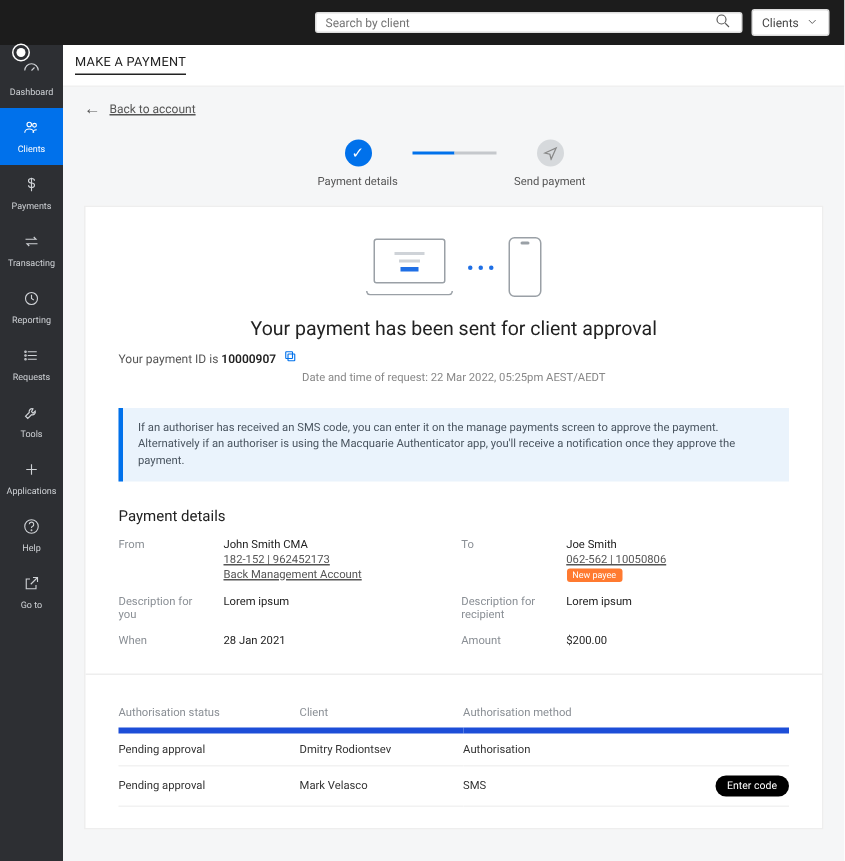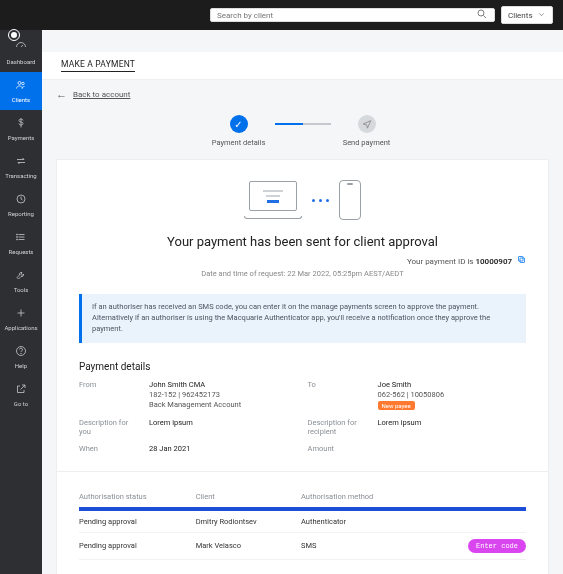--- a/index.html
+++ b/index.html
@@ -12,21 +12,21 @@
   .search-box{display:flex;align-items:center;background:#fff;height:14px;border-radius:2px;width:285px;padding:0 6px;border:1px solid #ddd;}
   .search-box input{border:none;outline:none;font-size:8px;flex:1;color:#555;background:transparent;}
   .search-box .sicon{color:#555;font-size:10px;}
   .clients-dd{display:flex;align-items:center;background:#fff;height:18px;border-radius:2px;margin-left:6px;padding:0 6px;font-size:8px;color:#444;border:1px solid #ddd;min-width:52px;justify-content:space-between;}
   .shell{display:flex;height:calc(100% - 30px);}
   .sidebar{width:42px;background:#2d2f33;display:flex;flex-direction:column;align-items:center;padding-top:4px;}
   .sb-item{width:42px;height:38px;display:flex;flex-direction:column;align-items:center;justify-content:center;color:#cfd2d6;font-size:6px;cursor:pointer;}
   .sb-item .icon{font-size:12px;line-height:1;margin-bottom:3px;}
   .sb-item.active{background:#0071eb;color:#fff;}
   .main{flex:1;background:#f5f6f7;overflow:auto;}
-  .titlebar{background:#fff;height:28px;display:flex;align-items:center;padding:0 19px;border-bottom:1px solid #f0f0f0;margin-top:22px;}
+  .titlebar{background:#fff;height:28px;display:flex;align-items:center;padding:0 8px;border-bottom:1px solid #f0f0f0;}
   .crumb{font-size:8.5px;color:#222;border-bottom:1.5px solid #222;padding-bottom:2px;letter-spacing:.2px;}
   .back-row{display:flex;align-items:center;padding:8px 14px 4px;}
   .back-row .arrow{font-size:11px;margin-right:6px;color:#555;}
   .back-link{font-size:8px;color:#555;text-decoration:underline;cursor:pointer;}
   .stepper{display:flex;align-items:center;justify-content:center;margin:10px 0 12px;}
   .step{display:flex;flex-direction:column;align-items:center;width:72px;position:relative;}
   .step .circle{width:18px;height:18px;border-radius:50%;background:#d6d9dc;display:flex;align-items:center;justify-content:center;color:#fff;font-size:10px;}
   .step.done .circle{background:#0071eb;}
   .step.active .circle{background:#0071eb;box-shadow:0 0 0 3px rgba(0,113,235,.15);}
   .step .lbl{font-size:7.5px;color:#555;margin-top:5px;}
@@ -39,36 +39,36 @@
   .laptop .screen{width:48px;height:30px;border:1.5px solid #9aa0a6;border-radius:2px;margin:0 auto;display:flex;flex-direction:column;align-items:center;justify-content:center;gap:3px;}
   .laptop .screen .bar{width:20px;height:2px;background:#cfd3d8;}
   .laptop .screen .bar.b2{width:14px;}
   .laptop .screen .bar.blue{background:#1f6fe5;width:12px;height:3px;}
   .laptop .base{position:absolute;bottom:0;left:0;right:0;height:3px;border:1.5px solid #9aa0a6;border-top:none;border-radius:0 0 3px 3px;}
   .dots{display:flex;gap:4px;margin:0 6px;}
   .dots span{width:3px;height:3px;border-radius:50%;background:#1f6fe5;}
   .phone{width:22px;height:40px;border:1.5px solid #9aa0a6;border-radius:4px;position:relative;}
   .phone::before{content:"";position:absolute;top:2px;left:50%;transform:translateX(-50%);width:6px;height:1.5px;background:#9aa0a6;border-radius:1px;}
   .headline{text-align:center;font-size:13px;font-weight:400;color:#222;margin-bottom:6px;}
-  .subline{text-align:right;font-size:8px;color:#555;}
+  .subline{text-align:left;font-size:8px;color:#555;}
   .subline .pid{font-weight:600;color:#222;}
   .copy-icon{color:#0071eb;margin-left:3px;cursor:pointer;}
   .subline2{text-align:center;font-size:7.5px;color:#888;margin-top:3px;}
   .info-banner{margin:16px 0 18px;background:#eaf3fc;border-left:3px solid #0071eb;padding:8px 10px;font-size:7.5px;color:#4a5560;line-height:1.45;}
   .section-title{font-size:10px;color:#222;margin-bottom:8px;}
   .det-grid{display:grid;grid-template-columns:60px 1fr 60px 1fr;column-gap:10px;row-gap:8px;font-size:7.5px;}
   .dl{color:#8a8f95;}
   .dv{color:#222;}
-  .dv .sub{color:#555;font-size:7.5px;margin-top:1px;}
+  .dv .sub{color:#555;font-size:7.5px;margin-top:1px;text-decoration:underline;}
   .badge{display:inline-block;background:#ff7a30;color:#fff;font-size:6px;padding:1px 4px;border-radius:2px;margin-top:2px;}
   .divider{height:1px;background:#eee;margin:18px -22px 14px;}
   .auth-table{width:100%;font-size:7.5px;border-collapse:collapse;}
   .auth-table th{text-align:left;color:#8a8f95;font-weight:400;padding:6px 0;border-bottom:4px solid #1d4ed8;}
   .auth-table td{padding:6px 0;border-bottom:1px solid #f2f2f2;color:#333;}
-  .enter-btn{background:#d946ef;color:#fff;border:none;border-radius:9px;font-size:7px;padding:3px 8px;cursor:pointer;font-family:Liberation Mono, monospace;}
+  .enter-btn{background:#000000;color:#fff;border:none;border-radius:9px;font-size:7px;padding:3px 8px;cursor:pointer;}
   .auth-col-last{text-align:right;}
   svg.icn{width:12px;height:12px;stroke:currentColor;fill:none;stroke-width:1.5;}
 </style>
 </head>
 <body>
 
 <div class="topbar">
   <div class="brand">
     <span class="brand-circle"></span>
     <span>MACQUARIE</span>
@@ -250,38 +250,39 @@
         </div>
 
         <div class="dl">Description for you</div>
         <div class="dv">Lorem ipsum</div>
         <div class="dl">Description for recipient</div>
         <div class="dv">Lorem ipsum</div>
 
         <div class="dl">When</div>
         <div class="dv">28 Jan 2021</div>
         <div class="dl">Amount</div>
+        <div class="dv">$200.00</div>
       </div>
 
       <div class="divider"></div>
 
       <table class="auth-table">
         <thead>
           <tr>
             <th>Authorisation status</th>
             <th>Client</th>
             <th>Authorisation method</th>
             <th class="auth-col-last"></th>
           </tr>
         </thead>
         <tbody>
           <tr>
             <td>Pending approval</td>
             <td>Dmitry Rodiontsev</td>
-            <td>Authenticator</td>
+            <td>Authorisation</td>
             <td class="auth-col-last"></td>
           </tr>
           <tr>
             <td>Pending approval</td>
             <td>Mark Velasco</td>
             <td>SMS</td>
             <td class="auth-col-last">
               <button class="enter-btn">Enter code</button>
             </td>
           </tr>

